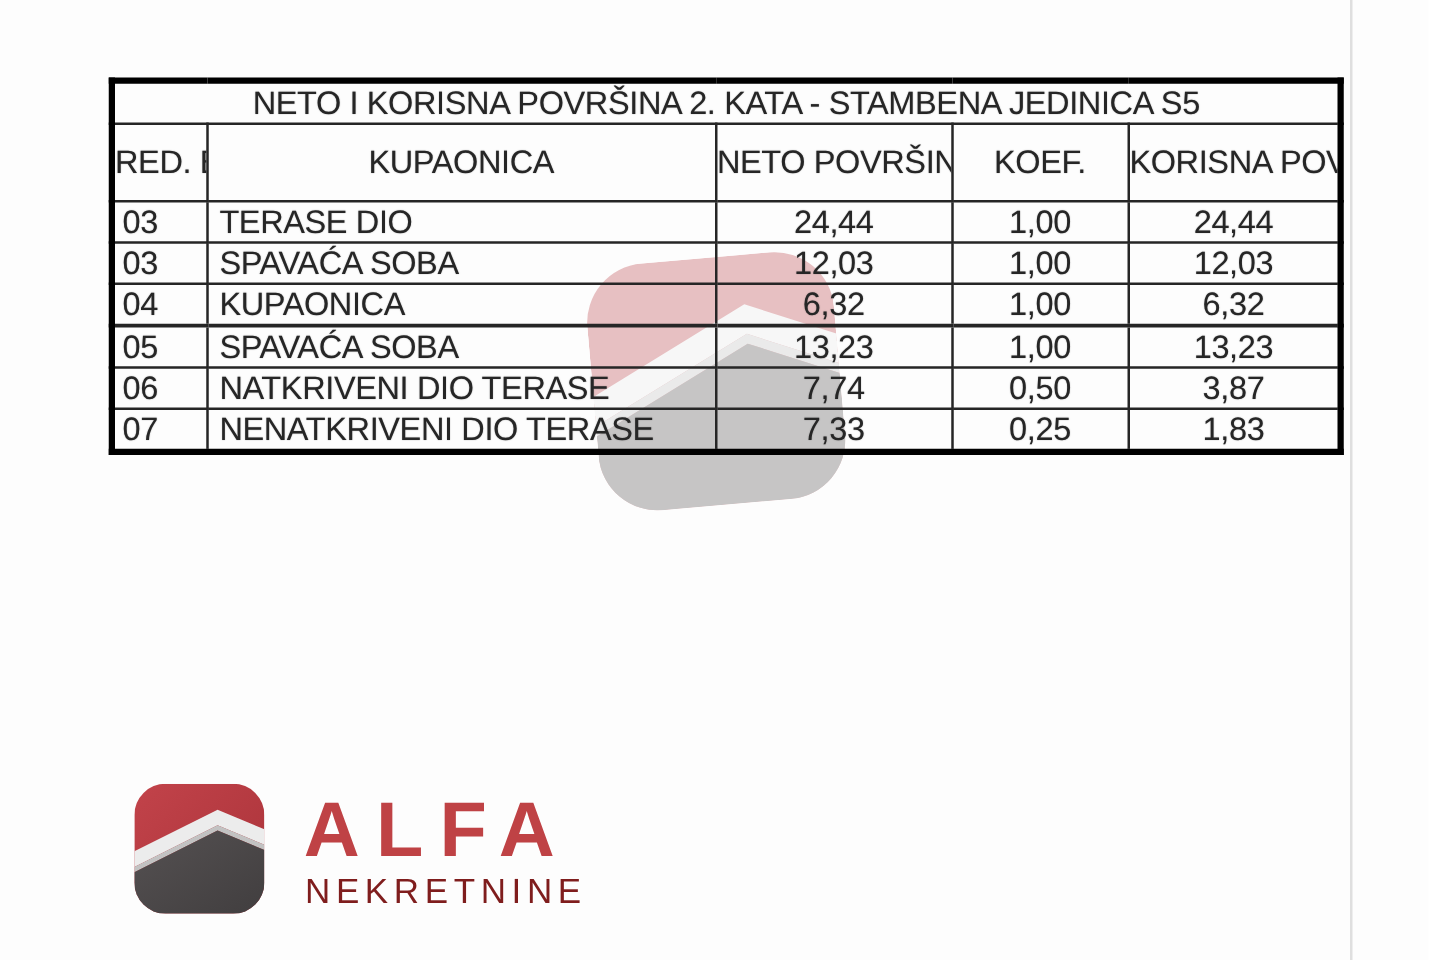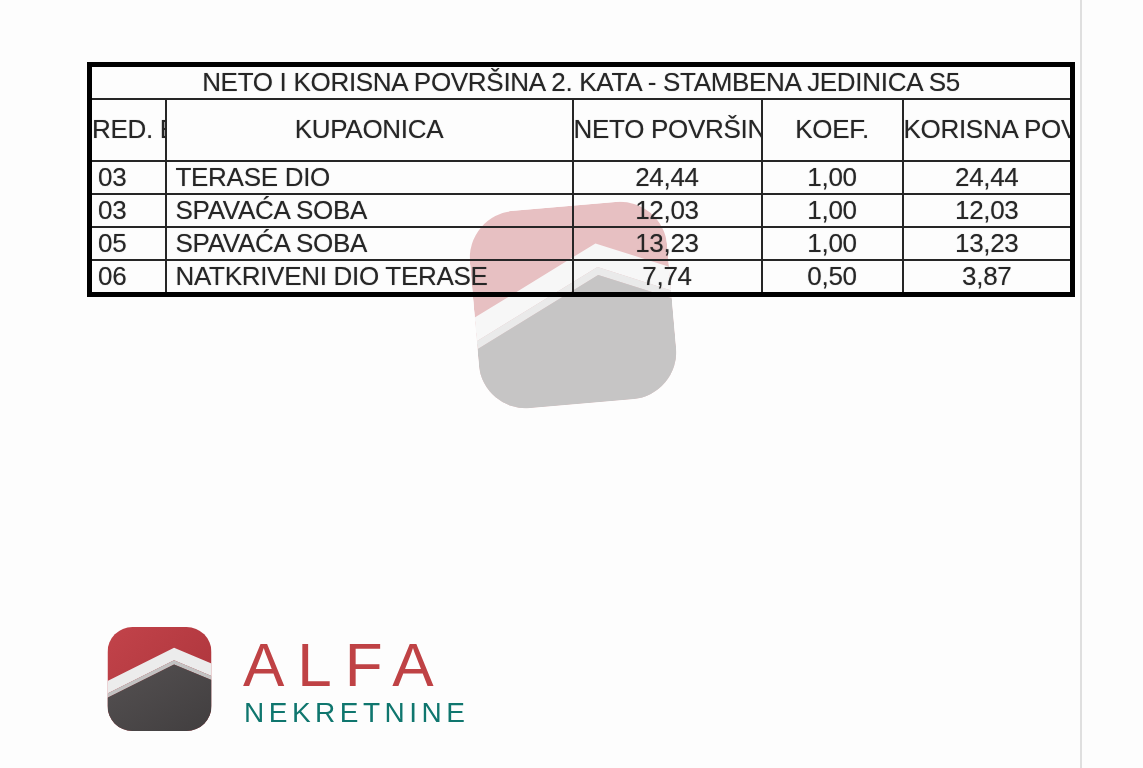--- a/index.html
+++ b/index.html
@@ -83,30 +83,30 @@
   .logo-icon {
     position: absolute;
     left: 107px; top: 627px;
     width: 105px; height: 104px;
   }
   .logo-name {
     position: absolute;
     left: 243px; top: 629px;
     font-size: 62px;
     letter-spacing: 13px;
-    font-weight: 400;
+    font-weight: 700;
     color: #bf4245;
   }
   .logo-sub {
     position: absolute;
     left: 244px; top: 697px;
     font-size: 28px;
     letter-spacing: 4.5px;
     font-weight: 400;
-    color: #0f766e;
+    color: #7f1d1d;
   }
 </style>
 </head>
 <body>
 
 <div class="page">
 
   <div class="watermark">
     <svg viewBox="0 0 100 100" aria-hidden="true">
       <defs>
@@ -153,33 +153,47 @@
         <td class="c-num">1,00</td>
         <td class="c-num">24,44</td>
       </tr>
       <tr class="data-row">
         <td class="c-no">03</td>
         <td class="c-name">SPAVAĆA SOBA</td>
         <td class="c-num">12,03</td>
         <td class="c-num">1,00</td>
         <td class="c-num">12,03</td>
       </tr>
+      <tr class="data-row thick-bottom">
+        <td class="c-no">04</td>
+        <td class="c-name">KUPAONICA</td>
+        <td class="c-num">6,32</td>
+        <td class="c-num">1,00</td>
+        <td class="c-num">6,32</td>
+      </tr>
       <tr class="data-row">
         <td class="c-no">05</td>
         <td class="c-name">SPAVAĆA SOBA</td>
         <td class="c-num">13,23</td>
         <td class="c-num">1,00</td>
         <td class="c-num">13,23</td>
       </tr>
       <tr class="data-row short">
         <td class="c-no">06</td>
         <td class="c-name">NATKRIVENI DIO TERASE</td>
         <td class="c-num">7,74</td>
         <td class="c-num">0,50</td>
         <td class="c-num">3,87</td>
+      </tr>
+      <tr class="data-row short">
+        <td class="c-no">07</td>
+        <td class="c-name">NENATKRIVENI DIO TERASE</td>
+        <td class="c-num">7,33</td>
+        <td class="c-num">0,25</td>
+        <td class="c-num">1,83</td>
       </tr>
 
     </tbody>
   </table>
 
   <span class="logo-icon">
     <svg viewBox="0 0 100 100" aria-hidden="true">
       <defs>
         <clipPath id="logoClip">
             <rect x="0" y="0" width="100" height="100" rx="24" ry="24"></rect>

